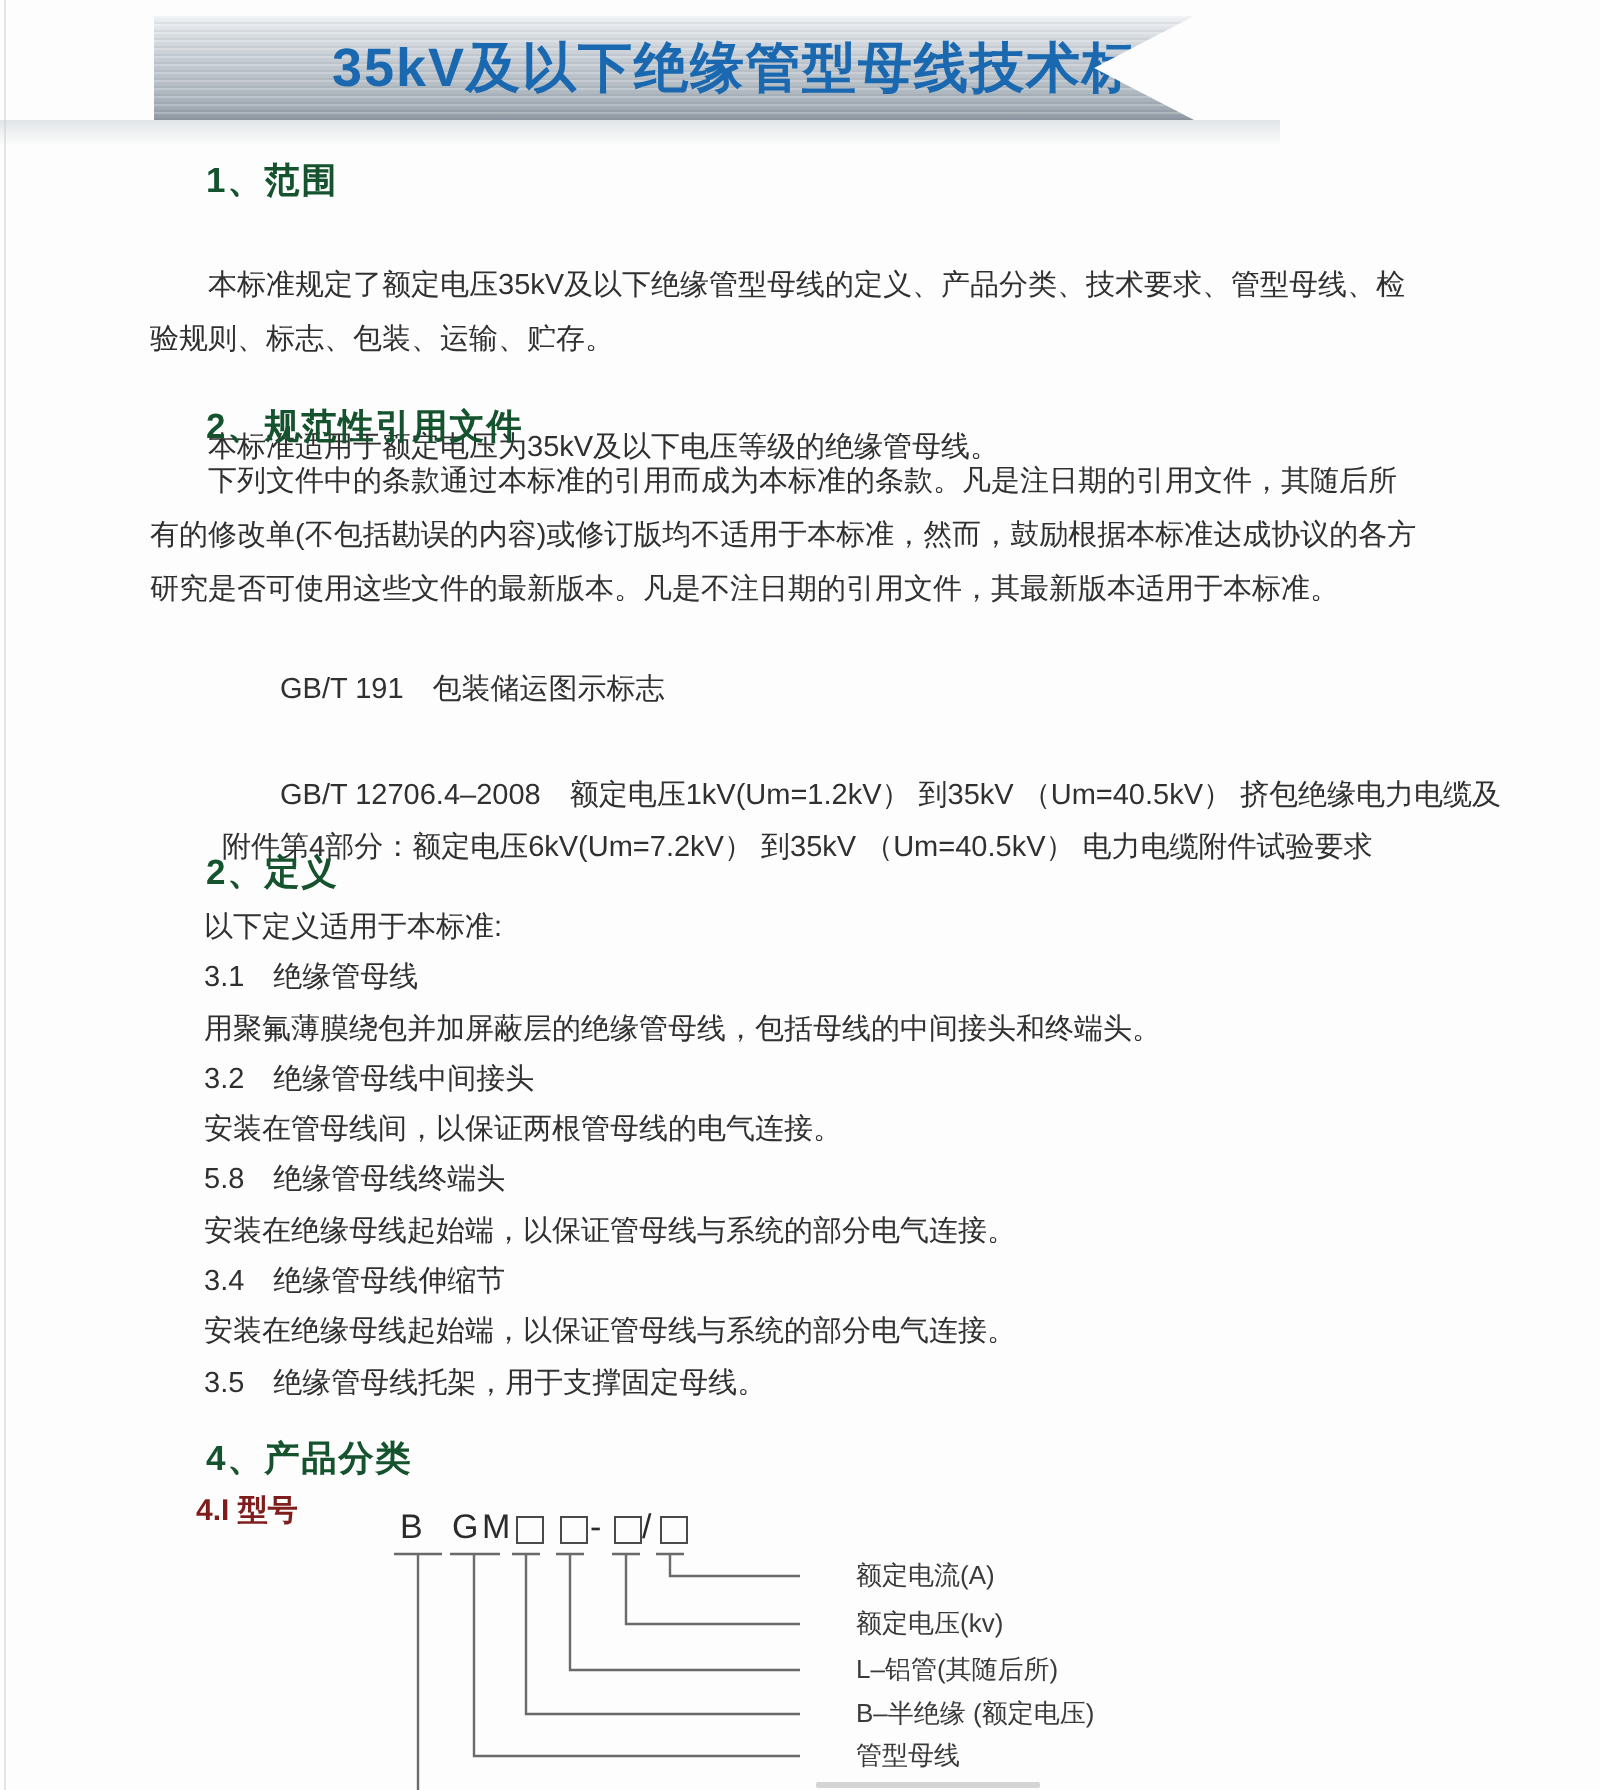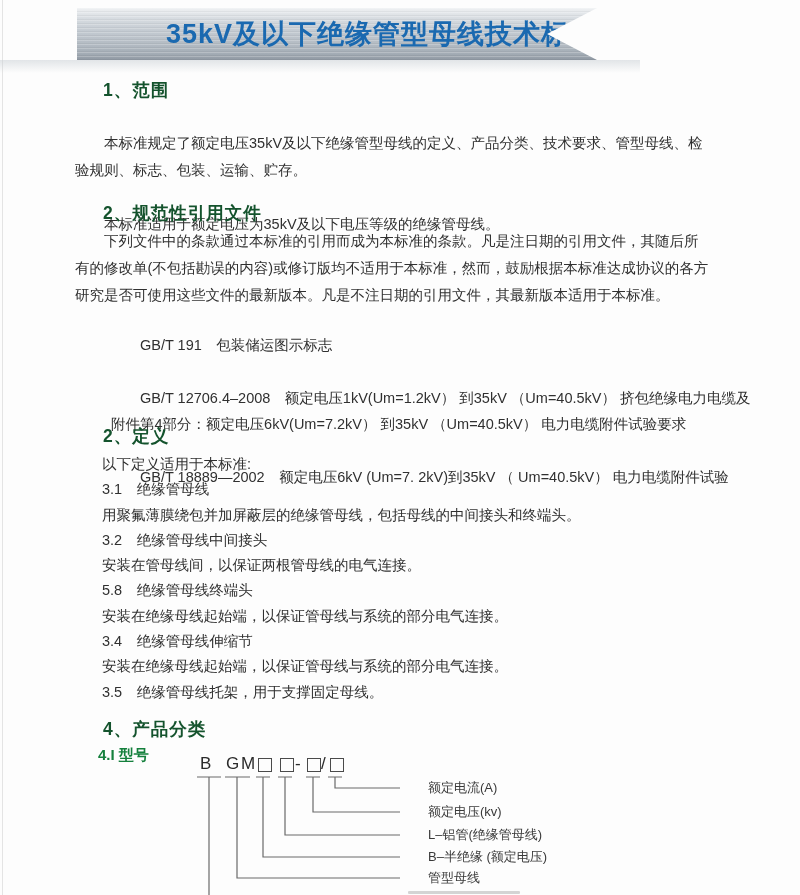--- a/index.html
+++ b/index.html
@@ -22,21 +22,21 @@
     white-space:nowrap;
   }
   #banner-fade{position:absolute;left:0;top:60px;width:640px;height:13px;
     background:linear-gradient(180deg,rgba(203,209,214,.55),rgba(255,255,255,0));}
 
   
   .h{position:absolute;left:103px;font-size:17.5px;font-weight:bold;color:#14532d;letter-spacing:1px;white-space:nowrap;}
   .para{position:absolute;left:75px;width:670px;font-size:14.5px;line-height:27px;color:#303030;white-space:pre-line;}
   .refs{line-height:26.5px;margin-left:36px;}
   .defs{left:102px;line-height:25.3px;}
-  .subhead{position:absolute;left:98px;font-size:15px;font-weight:600;color:#15803d;white-space:nowrap;}
+  .subhead{position:absolute;left:98px;font-size:15px;font-weight:600;color:#7f1d1d;white-space:nowrap;}
 
   
   #diagram{position:absolute;left:0;top:752px;width:800px;height:143px;}
   #diagram svg{position:absolute;left:0;top:0;}
   .code-char{position:absolute;top:2px;font-size:17px;color:#2b2b2b;font-weight:500;}
   .code-box{position:absolute;top:6px;width:12px;height:12px;border:1.5px solid #4a4a4a;background:transparent;}
   .dlabel{position:absolute;left:408px;transform:translateY(-50%);font-size:13px;color:#3a3a3a;white-space:nowrap;margin-left:20px;}
   #crop-hint{position:absolute;left:408px;top:139px;width:112px;height:3px;background:#d4d4d4;border-radius:1px;}
 </style>
 </head>
@@ -58,21 +58,20 @@
   </div>
 
   <div class="h" style="top:201px">2、规范性引用文件</div>
   <div class="para" style="top:228px">　　下列文件中的条款通过本标准的引用而成为本标准的条款。凡是注日期的引用文件，其随后所
 有的修改单(不包括勘误的内容)或修订版均不适用于本标准，然而，鼓励根据本标准达成协议的各方
 研究是否可使用这些文件的最新版本。凡是不注日期的引用文件，其最新版本适用于本标准。</div>
   <div class="para refs" style="top:305px">
     <div>　　GB/T 191　包装储运图示标志</div>
     <div>　　GB/T 12706.4–2008　额定电压1kV(Um=1.2kV） 到35kV （Um=40.5kV） 挤包绝缘电力电缆及
 附件第4部分：额定电压6kV(Um=7.2kV） 到35kV （Um=40.5kV） 电力电缆附件试验要求</div>
-    <div>　　GB/T 18889—2002　额定电压6kV (Um=7. 2kV)到35kV （ Um=40.5kV） 电力电缆附件试验</div>
   </div>
 
   <div class="h" style="top:424px">2、定义</div>
   <div class="para defs" style="top:452px">以下定义适用于本标准:
 3.1　绝缘管母线
 用聚氟薄膜绕包并加屏蔽层的绝缘管母线，包括母线的中间接头和终端头。
 3.2　绝缘管母线中间接头
 安装在管母线间，以保证两根管母线的电气连接。
 5.8　绝缘管母线终端头
 安装在绝缘母线起始端，以保证管母线与系统的部分电气连接。
@@ -101,19 +100,19 @@
     <span class="code-char" style="left:241px">M</span>
     <span class="code-box" style="left:258px"></span>
     <span class="code-box" style="left:280px"></span>
     <span class="code-char" style="left:295px">-</span>
     <span class="code-box" style="left:307px"></span>
     <span class="code-char" style="left:321px">/</span>
     <span class="code-box" style="left:330px"></span>
 
     <span class="dlabel" style="top:36px">额定电流(A)</span>
     <span class="dlabel" style="top:60px">额定电压(kv)</span>
-    <span class="dlabel" style="top:83px">L–铝管(绝缘管母线)</span>
+    <span class="dlabel" style="top:83px">L–铝管(其随后所)</span>
     <span class="dlabel" style="top:105px">B–半绝缘 (额定电压)</span>
     <span class="dlabel" style="top:126px">管型母线</span>
 
     <div id="crop-hint"></div>
   </div>
 </div>
 
 </body></html>

